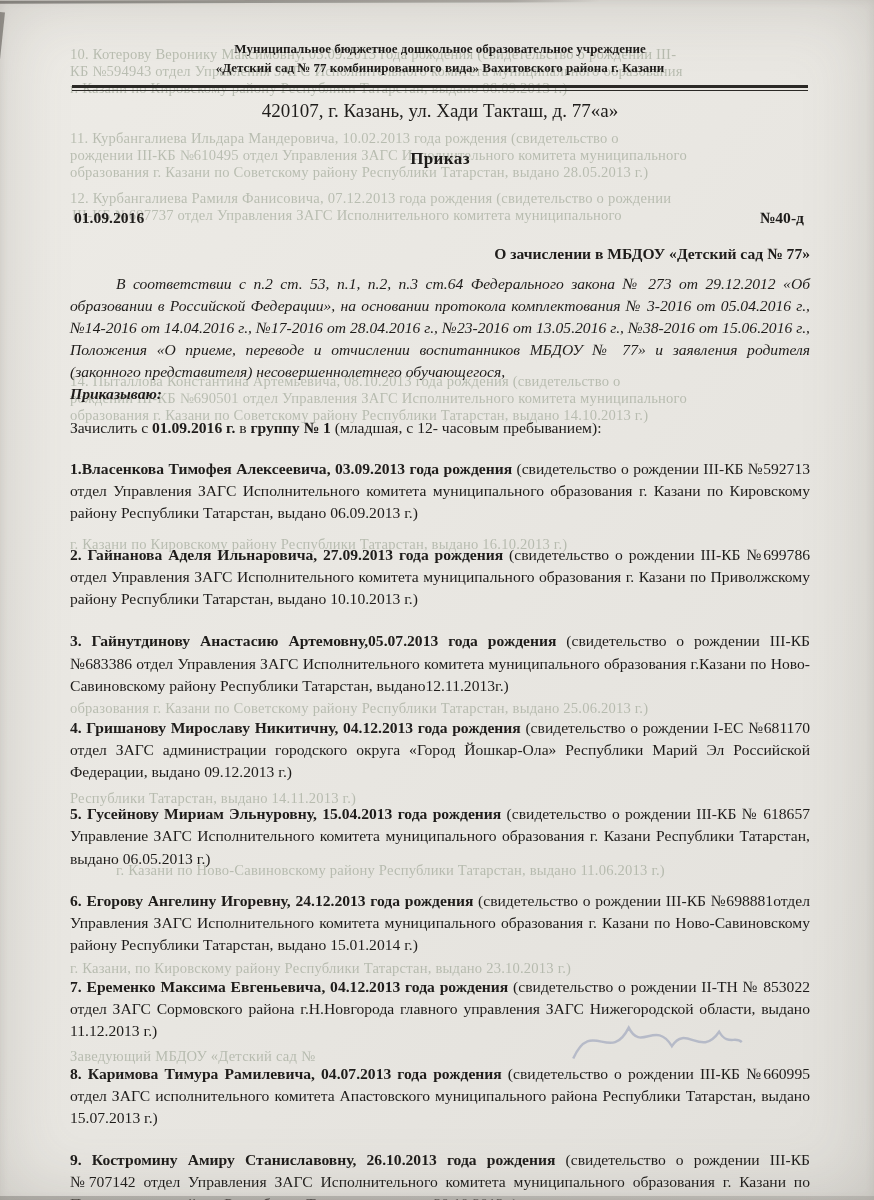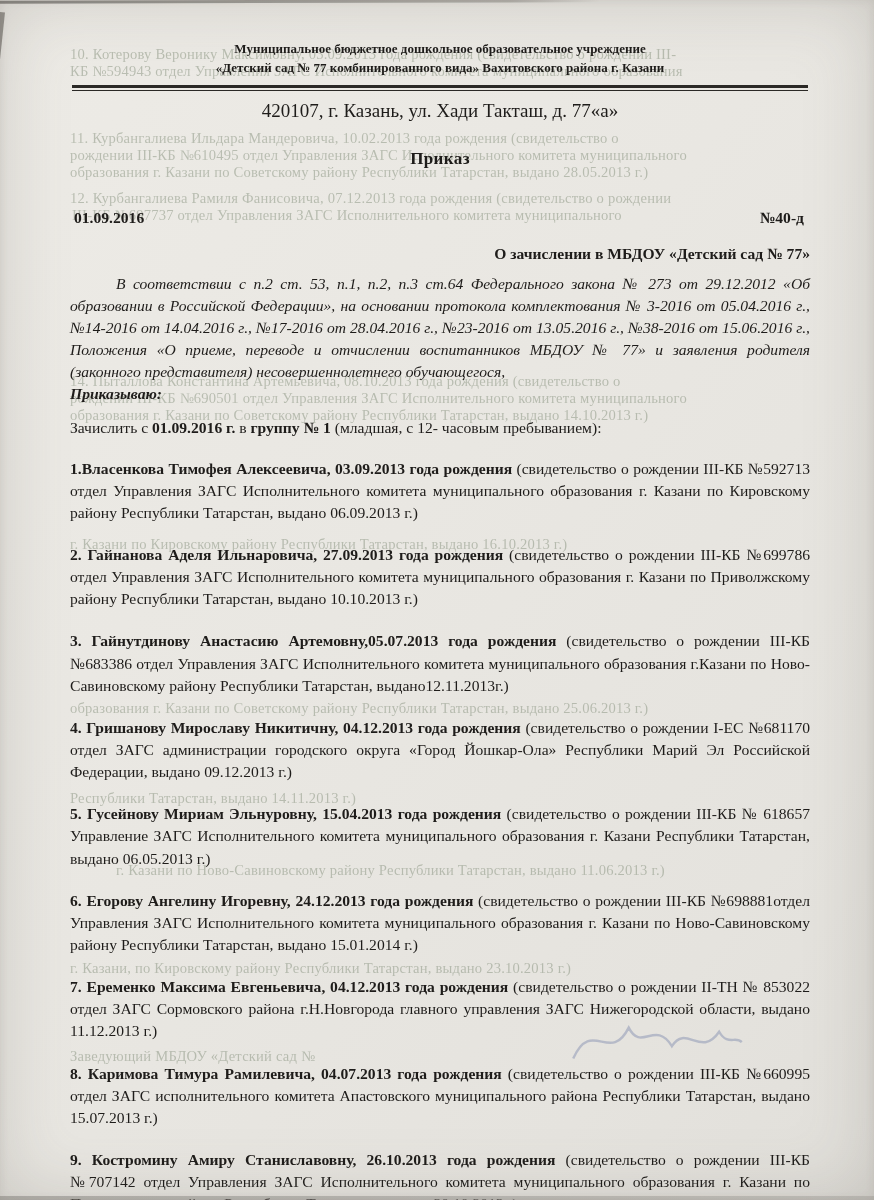--- a/index.html
+++ b/index.html
@@ -35,20 +35,21 @@
   .edge-bottom{bottom:0;left:0;width:874px;height:4px;opacity:.45;
         background:linear-gradient(to right,#7e7b76,#aba8a3);}
 </style>
 </head>
 <body>
 
 <div class="scan">
   <div class="bleed-layer" id="bleed-layer">
       <div class="bleed" style="top: 46px; left: 70px;">10. Котерову Веронику Максимовну, 03.09.2013 года рождения (свидетельство о рождении III-</div>
       <div class="bleed" style="top: 63px; left: 70px;">КБ №594943 отдел Управления ЗАГС Исполнительного комитета муниципального образования</div>
+      <div class="bleed" style="top: 80px; left: 70px;">г. Казани по Кировскому району Республики Татарстан, выдано 06.09.2013 г.)</div>
       <div class="bleed" style="top: 130px; left: 70px;">11. Курбангалиева Ильдара Мандеровича, 10.02.2013 года рождения (свидетельство о</div>
       <div class="bleed" style="top: 147px; left: 70px;">рождении III-КБ №610495 отдел Управления ЗАГС Исполнительного комитета муниципального</div>
       <div class="bleed" style="top: 164px; left: 70px;">образования г. Казани по Советскому району Республики Татарстан, выдано 28.05.2013 г.)</div>
       <div class="bleed" style="top: 190px; left: 70px;">12. Курбангалиева Рамиля Фанисовича, 07.12.2013 года рождения (свидетельство о рождении</div>
       <div class="bleed" style="top: 207px; left: 72px;">III-КБ №697737 отдел Управления ЗАГС Исполнительного комитета муниципального</div>
       <div class="bleed" style="top: 373px; left: 70px;">14. Пыталлова Константина Артемьевича, 08.10.2013 года рождения (свидетельство о</div>
       <div class="bleed" style="top: 390px; left: 70px;">рождении III-КБ №690501 отдел Управления ЗАГС Исполнительного комитета муниципального</div>
       <div class="bleed" style="top: 407px; left: 70px;">образования г. Казани по Советскому району Республики Татарстан, выдано 14.10.2013 г.)</div>
       <div class="bleed" style="top: 536px; left: 70px;">г. Казани по Кировскому району Республики Татарстан, выдано 16.10.2013 г.)</div>
       <div class="bleed" style="top: 700px; left: 70px;">образования г. Казани по Советскому району Республики Татарстан, выдано 25.06.2013 г.)</div>

